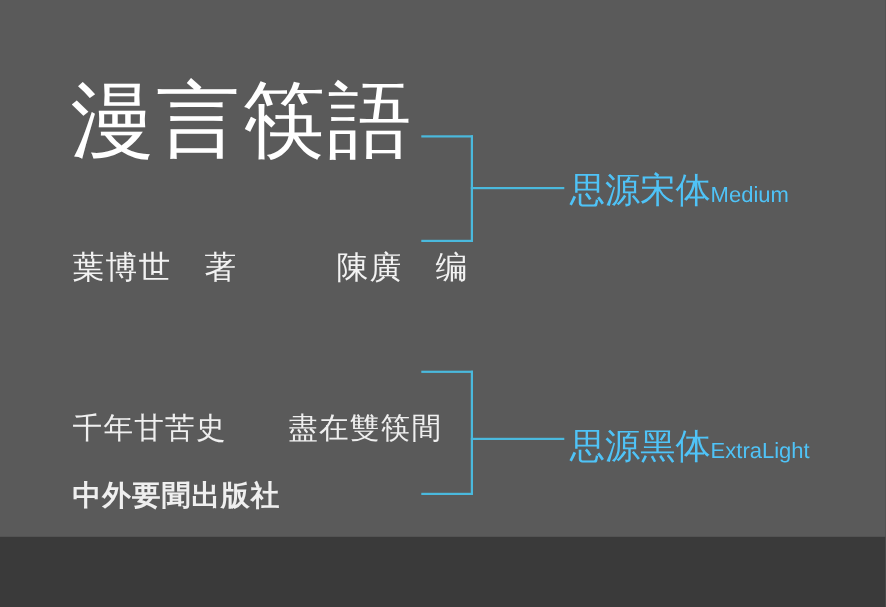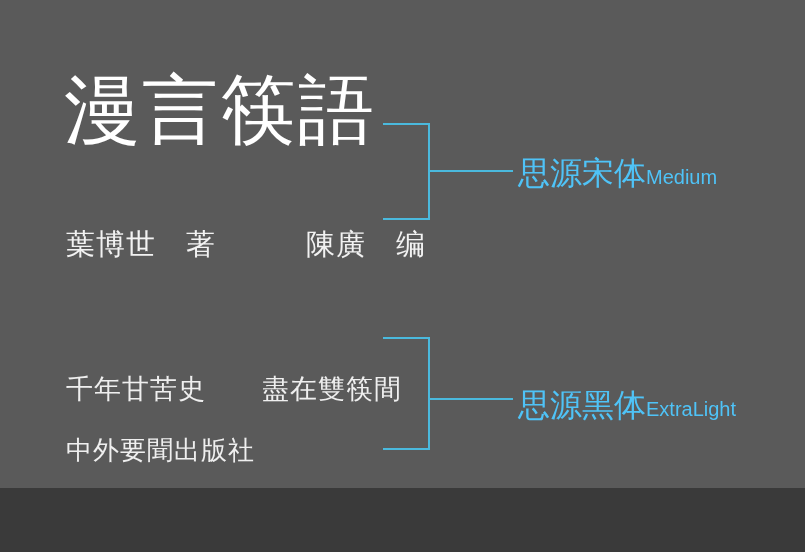--- a/index.html
+++ b/index.html
@@ -53,21 +53,21 @@
     color: #efefef;
     white-space: pre;
   }
   .couplet.line1 { top: 326px; }
   .couplet.line2 { top: 372px; }
   .publisher {
     position: absolute;
     left: 66px;
     top: 434px;
     font-family: "Liberation Sans", "DejaVu Sans", sans-serif;
-    font-weight: 400;
+    font-weight: 700;
     font-size: 26px;
     line-height: 33px;
     letter-spacing: 1px;
     color: #efefef;
     white-space: pre;
     text-align: right;
   }
 
   
   .bracket {

